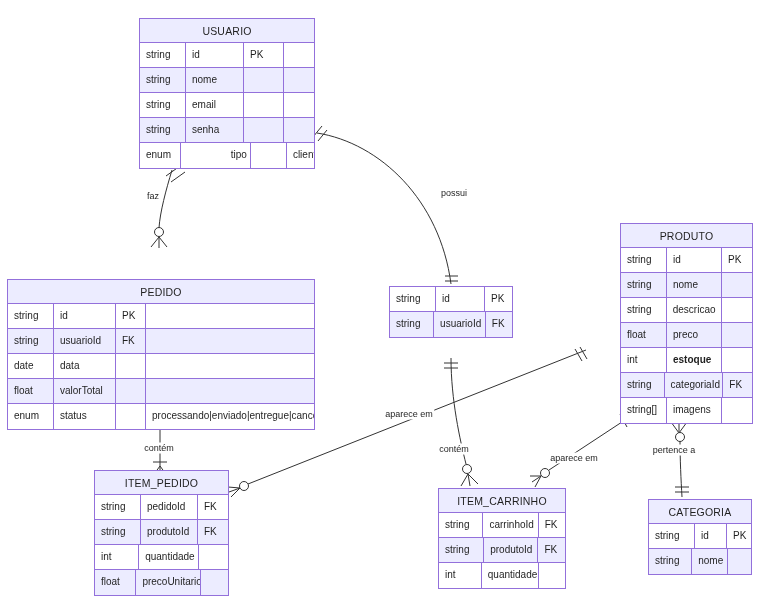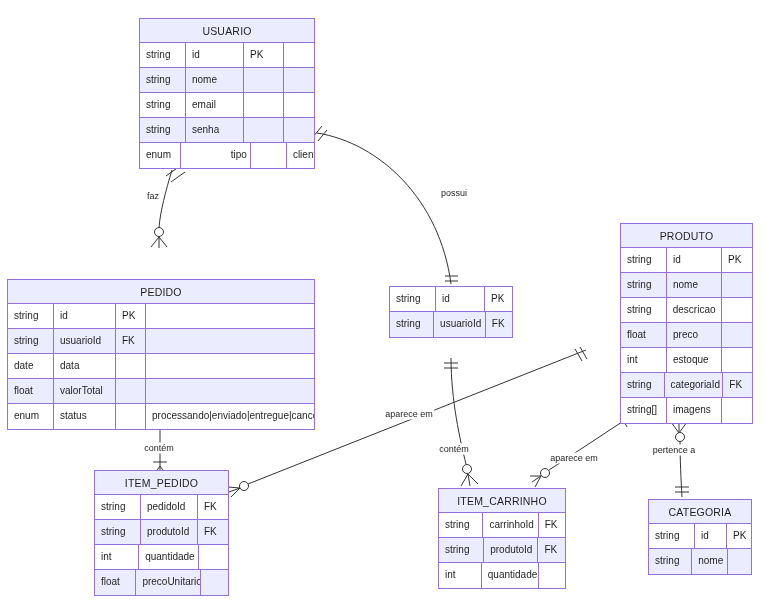--- a/index.html
+++ b/index.html
@@ -275,21 +275,21 @@
           <div class="attr-cell c-name" style="flex: 1 1 auto; width: auto;">descricao</div>
           <div class="attr-cell c-key" style="width: 30px;"></div>
         </div>
         <div class="attr-row alt">
           <div class="attr-cell c-type" style="width: 46px;">float</div>
           <div class="attr-cell c-name" style="flex: 1 1 auto; width: auto;">preco</div>
           <div class="attr-cell c-key" style="width: 30px;"></div>
         </div>
         <div class="attr-row">
           <div class="attr-cell c-type" style="width: 46px;">int</div>
-          <div class="attr-cell c-name" style="flex: 1 1 auto; width: auto;">estoque</div>
+          <div class="attr-cell c-name" style="flex: 1 1 auto; width: auto; font-weight: bold;">estoque</div>
           <div class="attr-cell c-key" style="width: 30px;"></div>
         </div>
         <div class="attr-row alt">
           <div class="attr-cell c-type" style="width: 46px;">string</div>
           <div class="attr-cell c-name" style="flex: 1 1 auto; width: auto;">categoriaId</div>
           <div class="attr-cell c-key" style="width: 30px;">FK</div>
         </div>
         <div class="attr-row">
           <div class="attr-cell c-type" style="width: 46px;">string[]</div>
           <div class="attr-cell c-name" style="flex: 1 1 auto; width: auto;">imagens</div>

